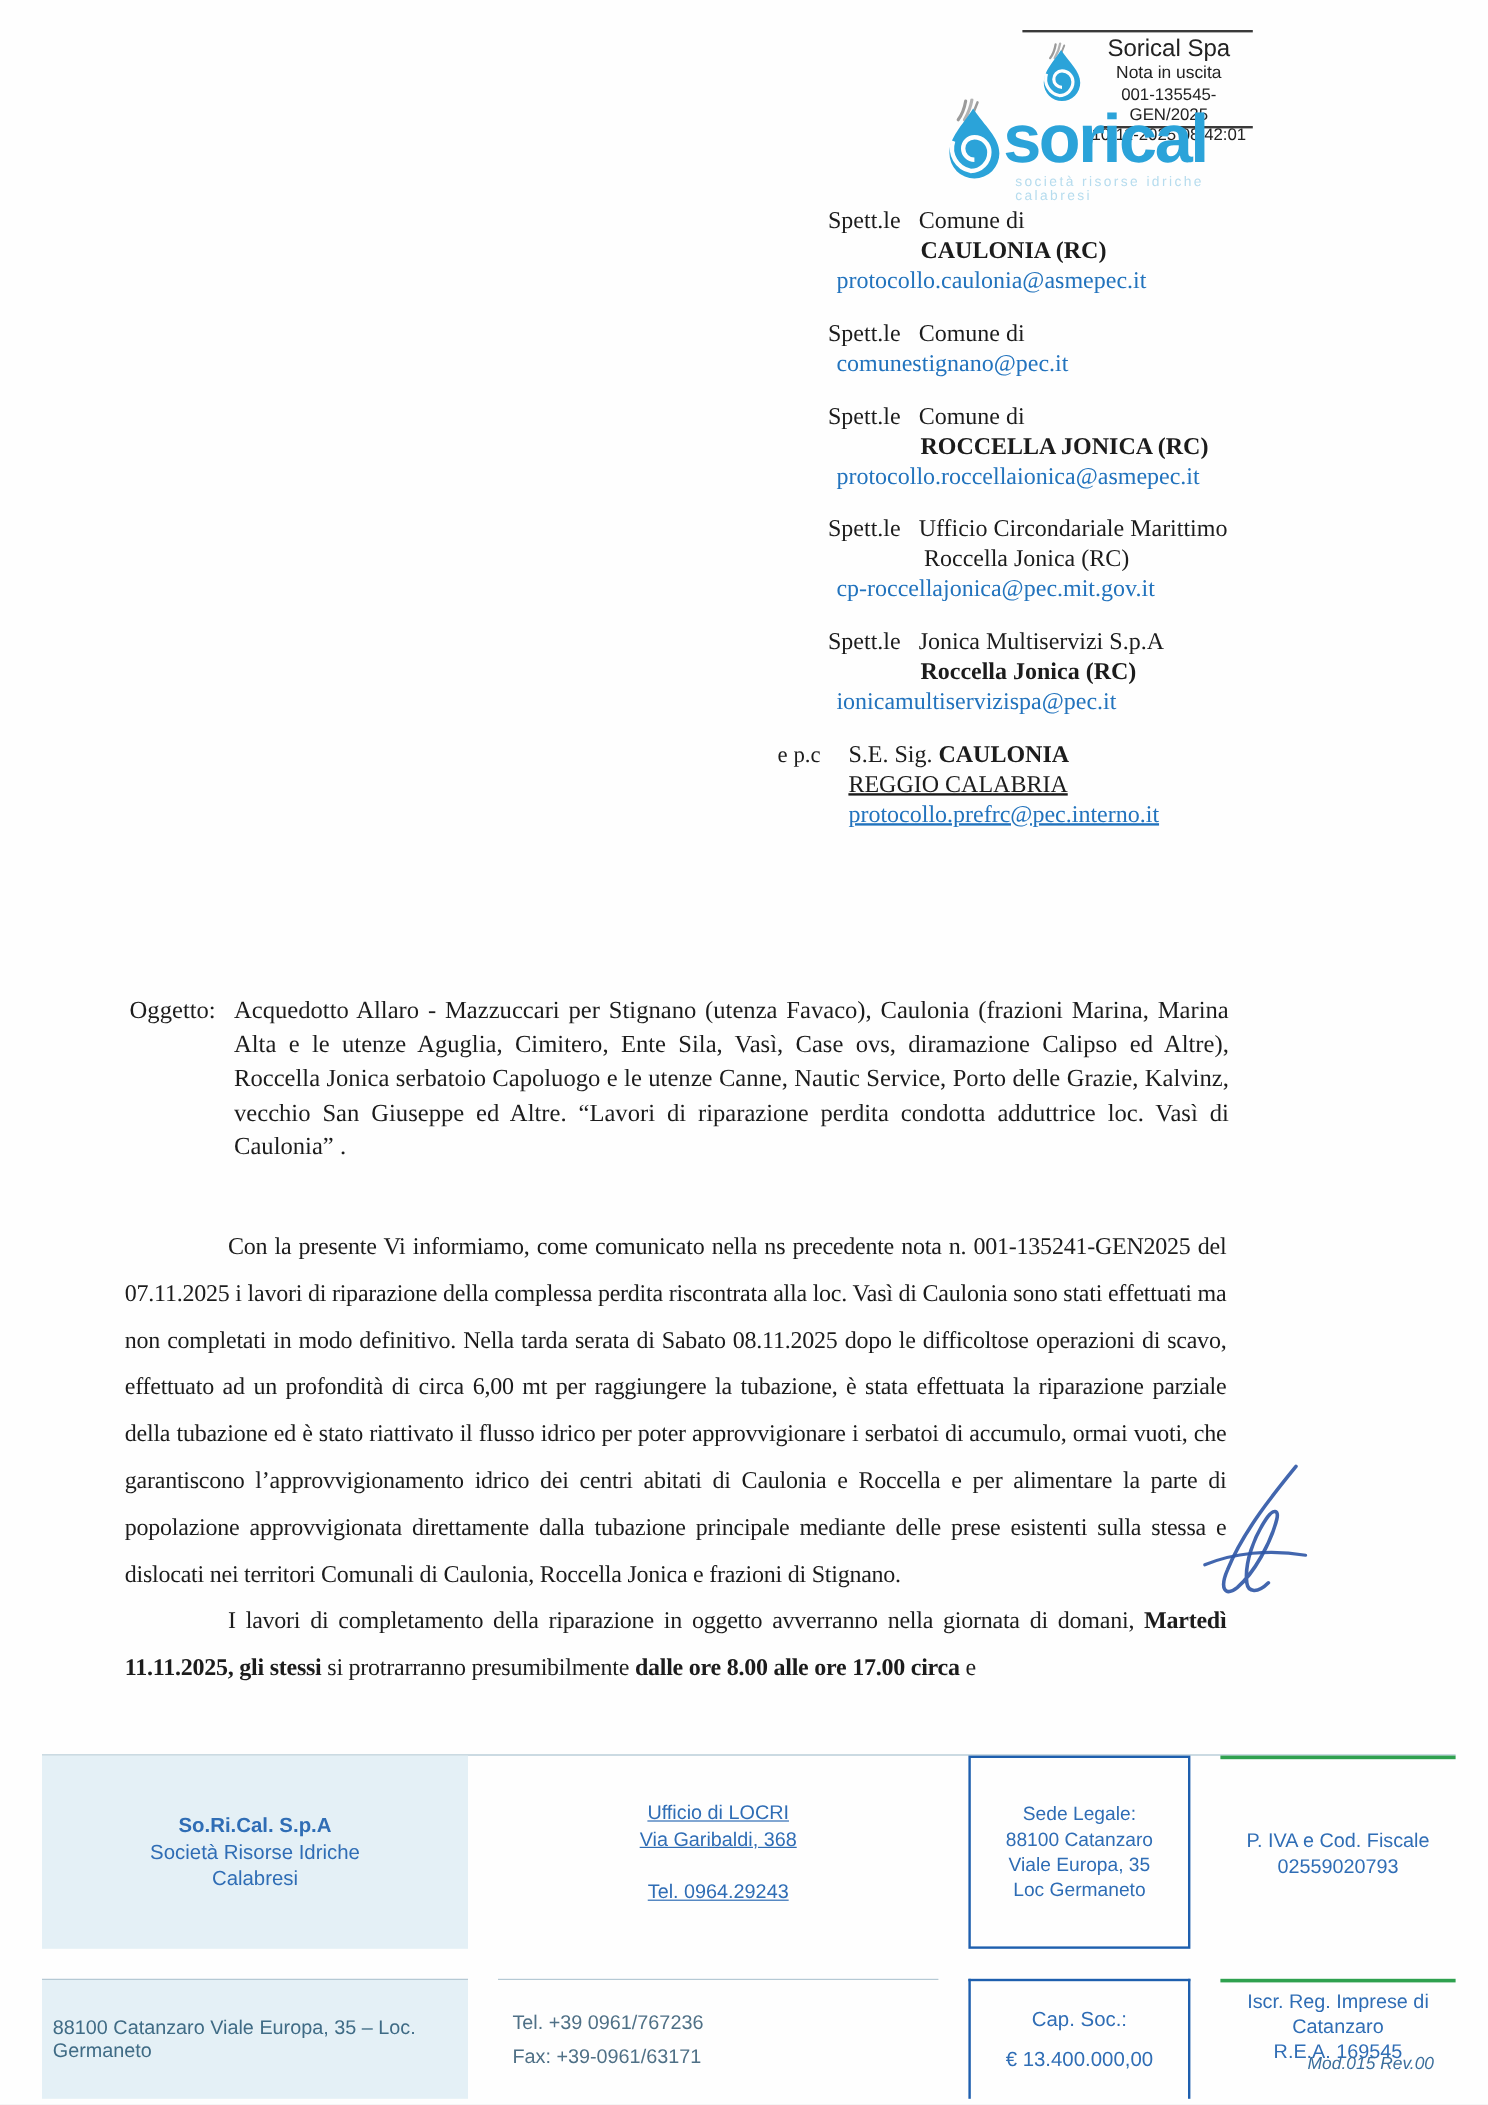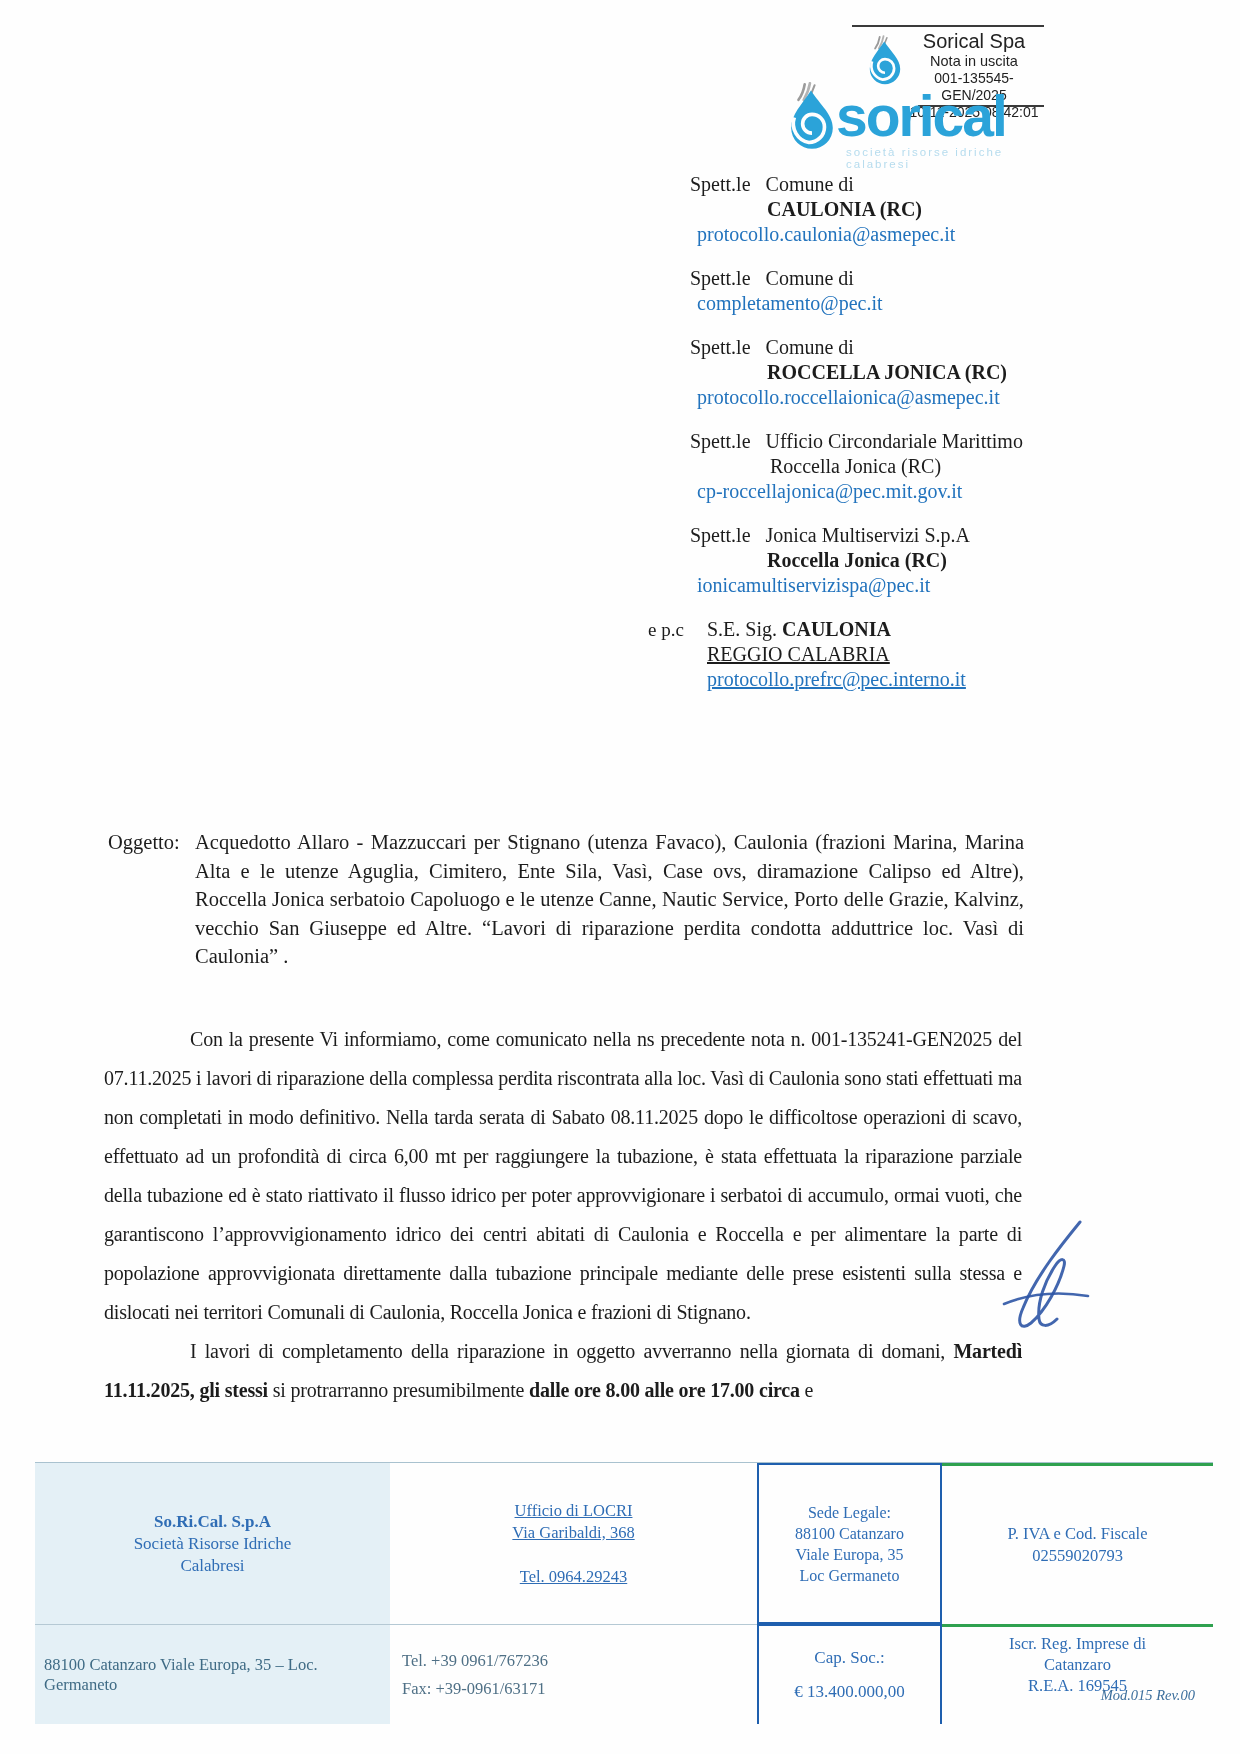--- a/index.html
+++ b/index.html
@@ -46,21 +46,21 @@
   
   .body-text{position:absolute;left:104px;top:1020px;width:918px;
     font-size:20px;line-height:39px;text-align:justify;letter-spacing:-0.2px;}
   .body-text p{margin:0;text-indent:86px;}
   .b{font-weight:bold;}
   
   .signature{position:absolute;left:1000px;top:1216px;width:92px;height:120px;}
   
   .footer{position:absolute;left:35px;top:1462px;width:1178px;height:261px;
     display:grid;grid-template-columns:355px 367px 185px 1fr;grid-template-rows:161px 100px;
-    font-family:Liberation Serif, serif;border-top:1px solid #a9c2cf;}
+    font-family:Liberation Sans, sans-serif;border-top:1px solid #a9c2cf;gap:25px;}
   .fcell{display:flex;flex-direction:column;justify-content:center;box-sizing:border-box;}
   .fr1c1{background:#e4f0f6;text-align:center;color:#2f6db5;font-size:17px;line-height:22px;}
   .fr1c1 .fb{font-weight:bold;}
   .fr1c2{text-align:center;color:#2f6db5;font-size:16.5px;line-height:22px;}
   .fr1c2 .gap{height:22px;}
   .fr1c3{border:2px solid #1e5fae;text-align:center;color:#2f6db5;font-size:16px;line-height:21px;}
   .fr1c4{border-top:3px solid #2fa14f;text-align:center;color:#2f6db5;font-size:16.5px;line-height:22px;}
   .fr2c1{background:#e4f0f6;border-top:1px solid #b5c9d4;color:#3f6b85;font-size:16.5px;
     padding-left:9px;justify-content:center;}
   .fr2c2{border-top:1px solid #b5c9d4;color:#4f7086;font-size:16.5px;line-height:28px;padding-left:12px;}
@@ -110,21 +110,21 @@
   <div class="recipients">
 
     <div class="rcpt">
       <div><span class="r-prefix">Spett.le</span><span>Comune di</span></div>
       <div class="r-name">CAULONIA (RC)</div>
       <div class="r-email">protocollo.caulonia@asmepec.it</div>
     </div>
 
     <div class="rcpt">
       <div><span class="r-prefix">Spett.le</span><span>Comune di</span></div>
-      <div class="r-email">completamento@pec.it</div>
+      <div class="r-email">comunestignano@pec.it</div>
     </div>
 
     <div class="rcpt">
       <div><span class="r-prefix">Spett.le</span><span>Comune di</span></div>
       <div class="r-name">ROCCELLA JONICA (RC)</div>
       <div class="r-email">protocollo.roccellaionica@asmepec.it</div>
     </div>
 
     <div class="rcpt">
       <div><span class="r-prefix">Spett.le</span><span>Ufficio Circondariale Marittimo</span></div>

